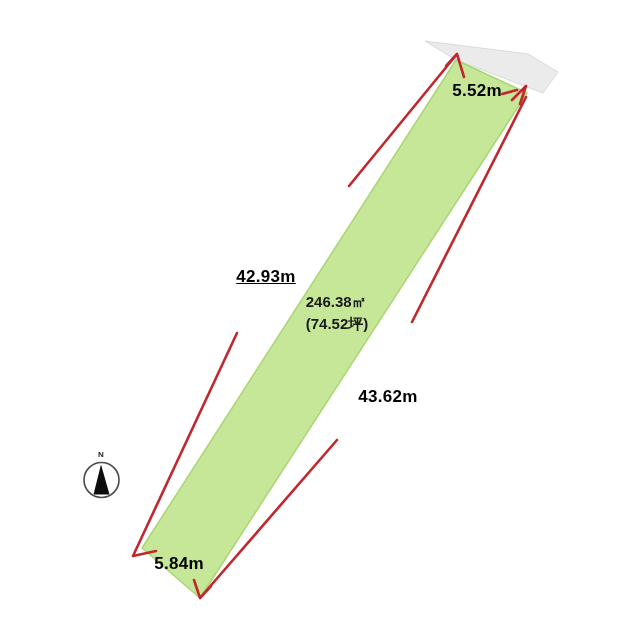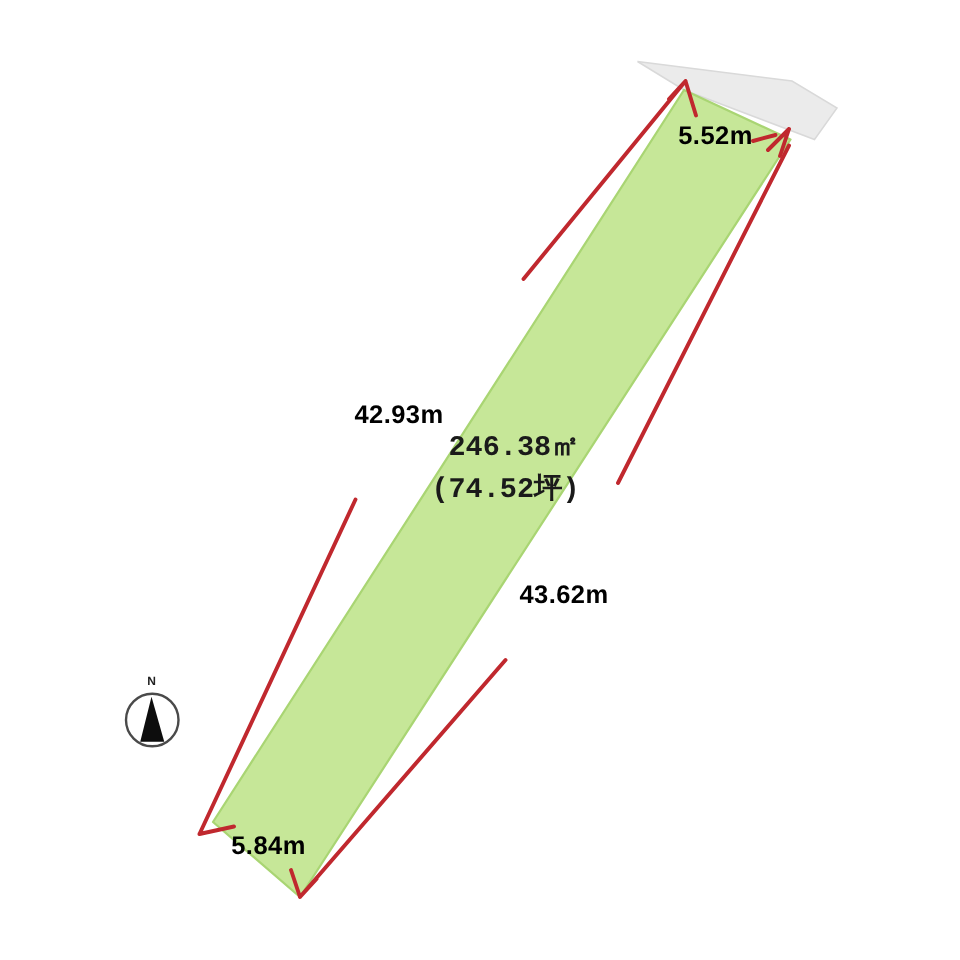--- a/index.html
+++ b/index.html
@@ -7,22 +7,22 @@
     position:relative;width:640px;height:640px;background:#ffffff;overflow:hidden;
     font-family:"Liberation Sans","DejaVu Sans",sans-serif;
   }
   #plot-svg{position:absolute;left:0;top:0;width:640px;height:640px;}
   .dim-label{
     position:absolute;transform:translate(-50%,-50%);
     color:#000000;font-weight:bold;font-size:17px;letter-spacing:.3px;white-space:nowrap;
   }
   .area-label{
     position:absolute;transform:translate(-50%,-50%);
-    color:#1a1a1a;font-weight:bold;font-size:19px;line-height:1.45;
-    text-align:right;white-space:nowrap;font-family:Liberation Mono, monospace;
+    color:#1a1a1a;font-weight:bold;font-size:15px;line-height:1.45;
+    text-align:left;white-space:nowrap;
   }
   .north-label{
     position:absolute;transform:translate(-50%,-50%);
     color:#222;font-size:8px;font-weight:bold;
   }
   .gray-lot{fill:#ebebeb;stroke:#d9d9d9;stroke-width:1;}
   .green-lot{fill:#c6e798;stroke:#a9d573;stroke-width:1.5;stroke-linejoin:round;}
   .redline{stroke:#c0282e;stroke-width:2.6;fill:none;stroke-linecap:round;stroke-linejoin:round;}
   .compass-circle{fill:#ffffff;stroke:#4a4a4a;stroke-width:1.6;}
   .compass-needle{fill:#0d0d0d;}
@@ -49,23 +49,23 @@
     <path class="redline" d="M337,440 L200,598 M200,598 L194,580 M200,598 L211,586"></path>
 
     <circle class="compass-circle" cx="101.5" cy="480" r="17.5"></circle>
     <polygon class="compass-needle" points="101,464.5 93.5,494.5 109.5,494.5"></polygon>
   </svg>
 
   <div class="north-label" style="left:101px;top:454px;">N</div>
 
   <div class="dim-label" style="left:477px;top:91px;">5.52m</div>
 
-  <div class="dim-label" style="left:266px;top:277px;">42.93m</div>
+  <div class="dim-label" style="left:266px;top:277px;text-decoration:underline;">42.93m</div>
 
-  <div class="dim-label" style="left:376px;top:397px;">43.62m</div>
+  <div class="dim-label" style="left:388px;top:397px;">43.62m</div>
 
   <div class="dim-label" style="left:179px;top:564px;">5.84m</div>
 
   <div class="area-label" style="left:337px;top:313px;">
     <div>246.38㎡</div>
     <div>(74.52坪)</div>
   </div>
 
 </div>
 

